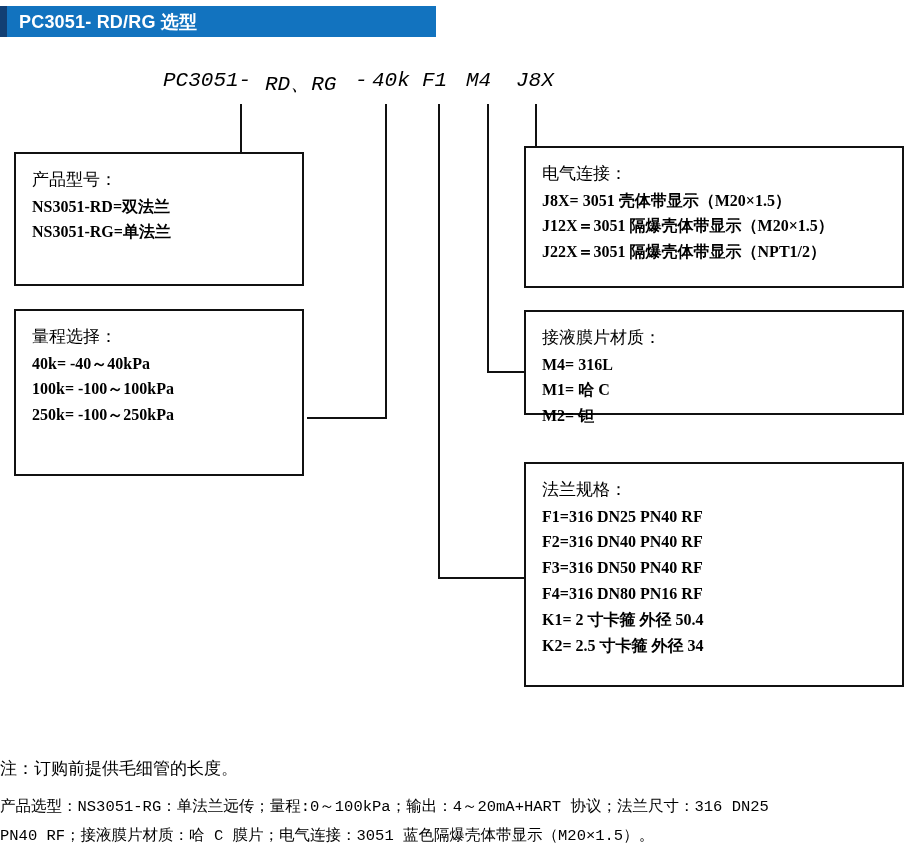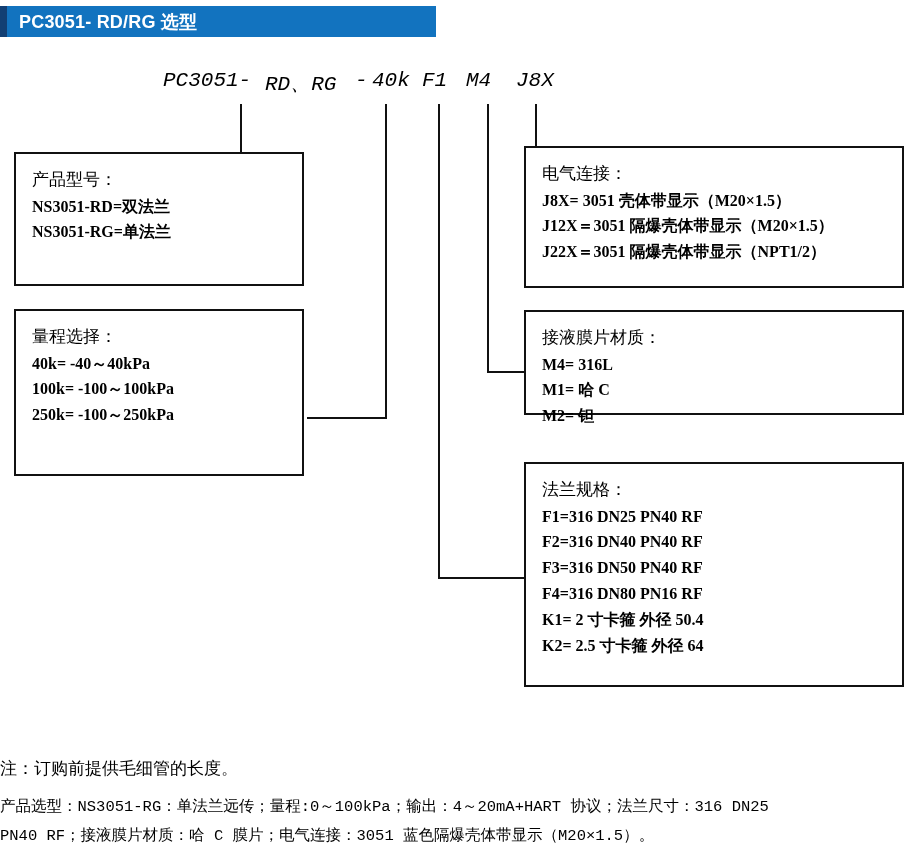--- a/index.html
+++ b/index.html
@@ -130,20 +130,20 @@
     <div class="itm">M2= 钽</div>
   </div>
 
   <div class="box" style="left:524px;top:462px;width:380px;height:225px">
     <div class="ttl">法兰规格：</div>
     <div class="itm">F1=316 DN25 PN40 RF</div>
     <div class="itm">F2=316 DN40 PN40 RF</div>
     <div class="itm">F3=316 DN50 PN40 RF</div>
     <div class="itm">F4=316 DN80 PN16 RF</div>
     <div class="itm">K1= 2 寸卡箍 外径 50.4</div>
-    <div class="itm">K2= 2.5 寸卡箍 外径 64</div>
+    <div class="itm">K2= 2.5 寸卡箍 外径 34</div>
   </div>
 
   <div class="note" style="top:757px">注：订购前提供毛细管的长度。</div>
   <div class="note note-mono" style="top:796px">产品选型：NS3051-RG：单法兰远传；量程:0～100kPa；输出：4～20mA+HART 协议；法兰尺寸：316 DN25</div>
   <div class="note note-mono" style="top:825px">PN40 RF；接液膜片材质：哈 C 膜片；电气连接：3051 蓝色隔爆壳体带显示（M20×1.5）。</div>
 
 </div>
 
 </body></html>

